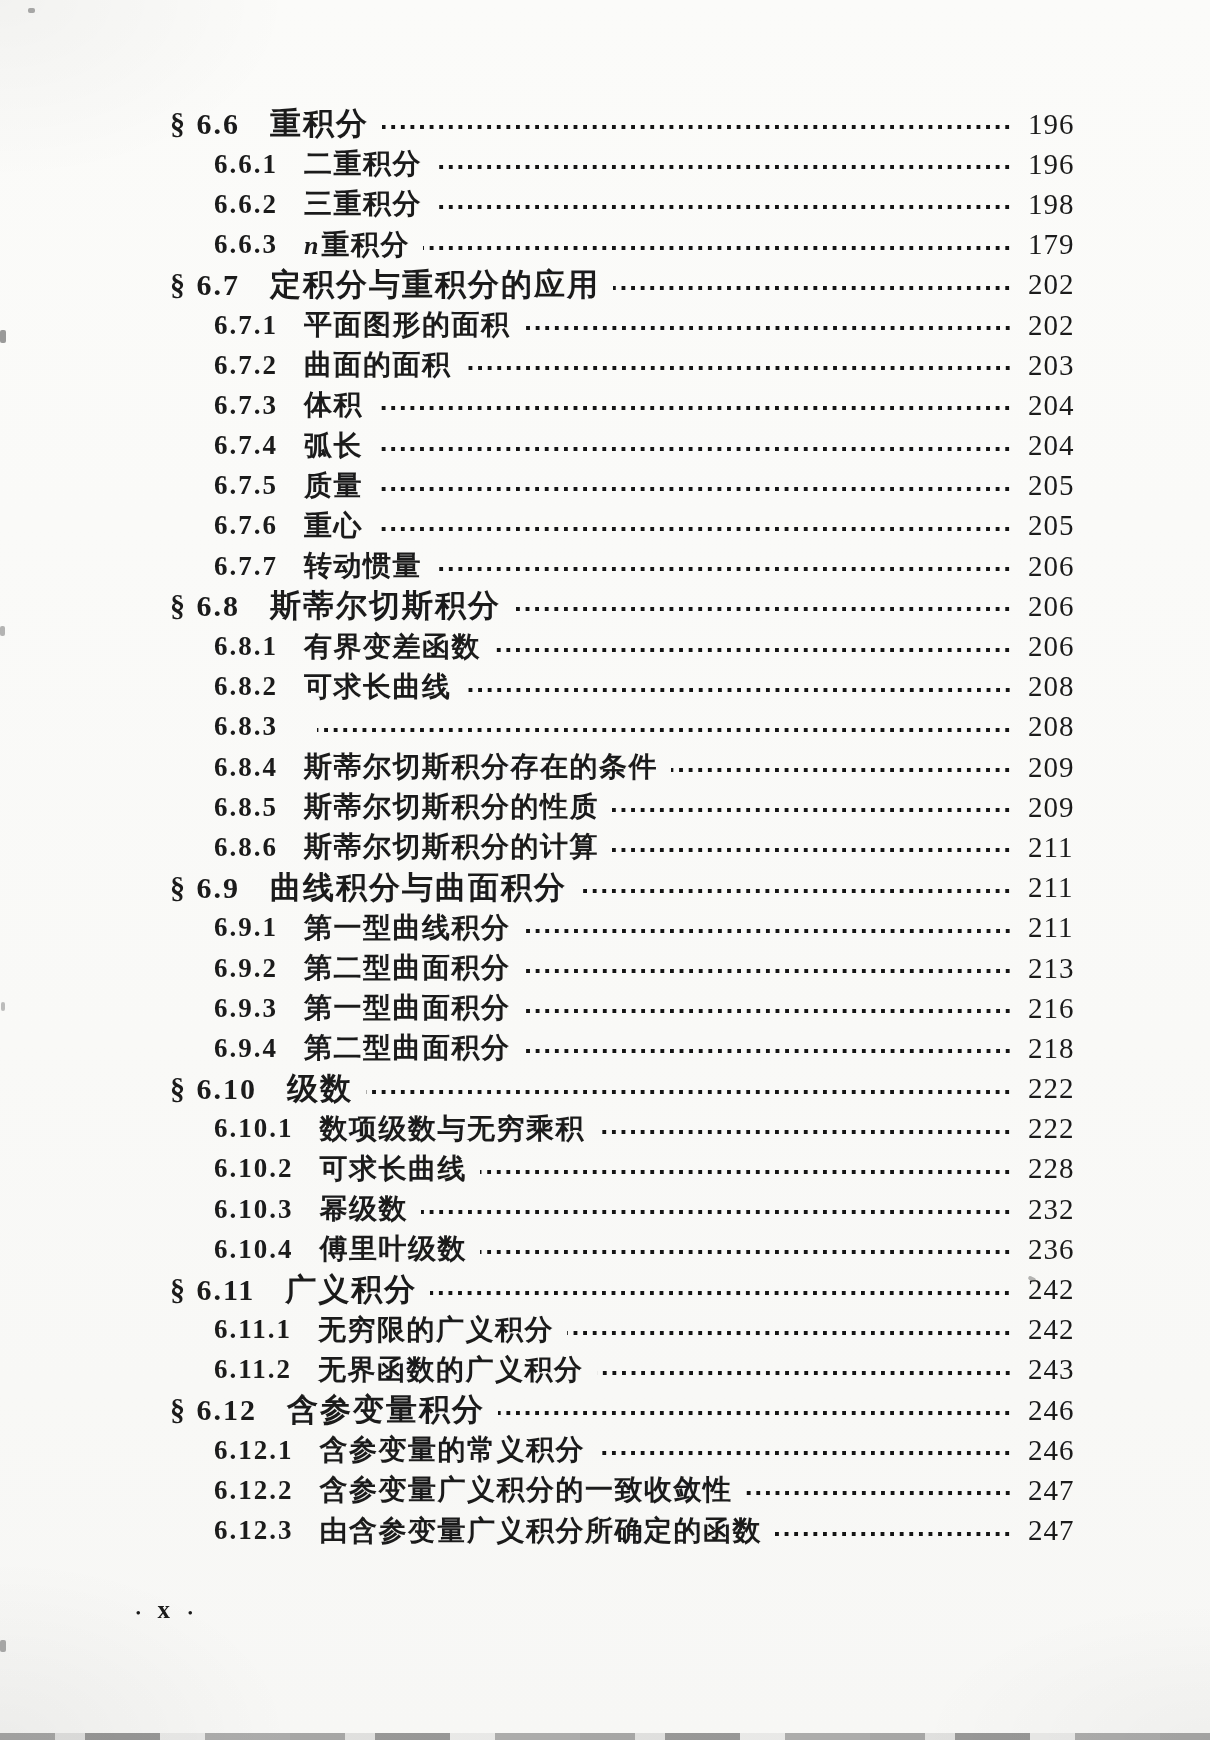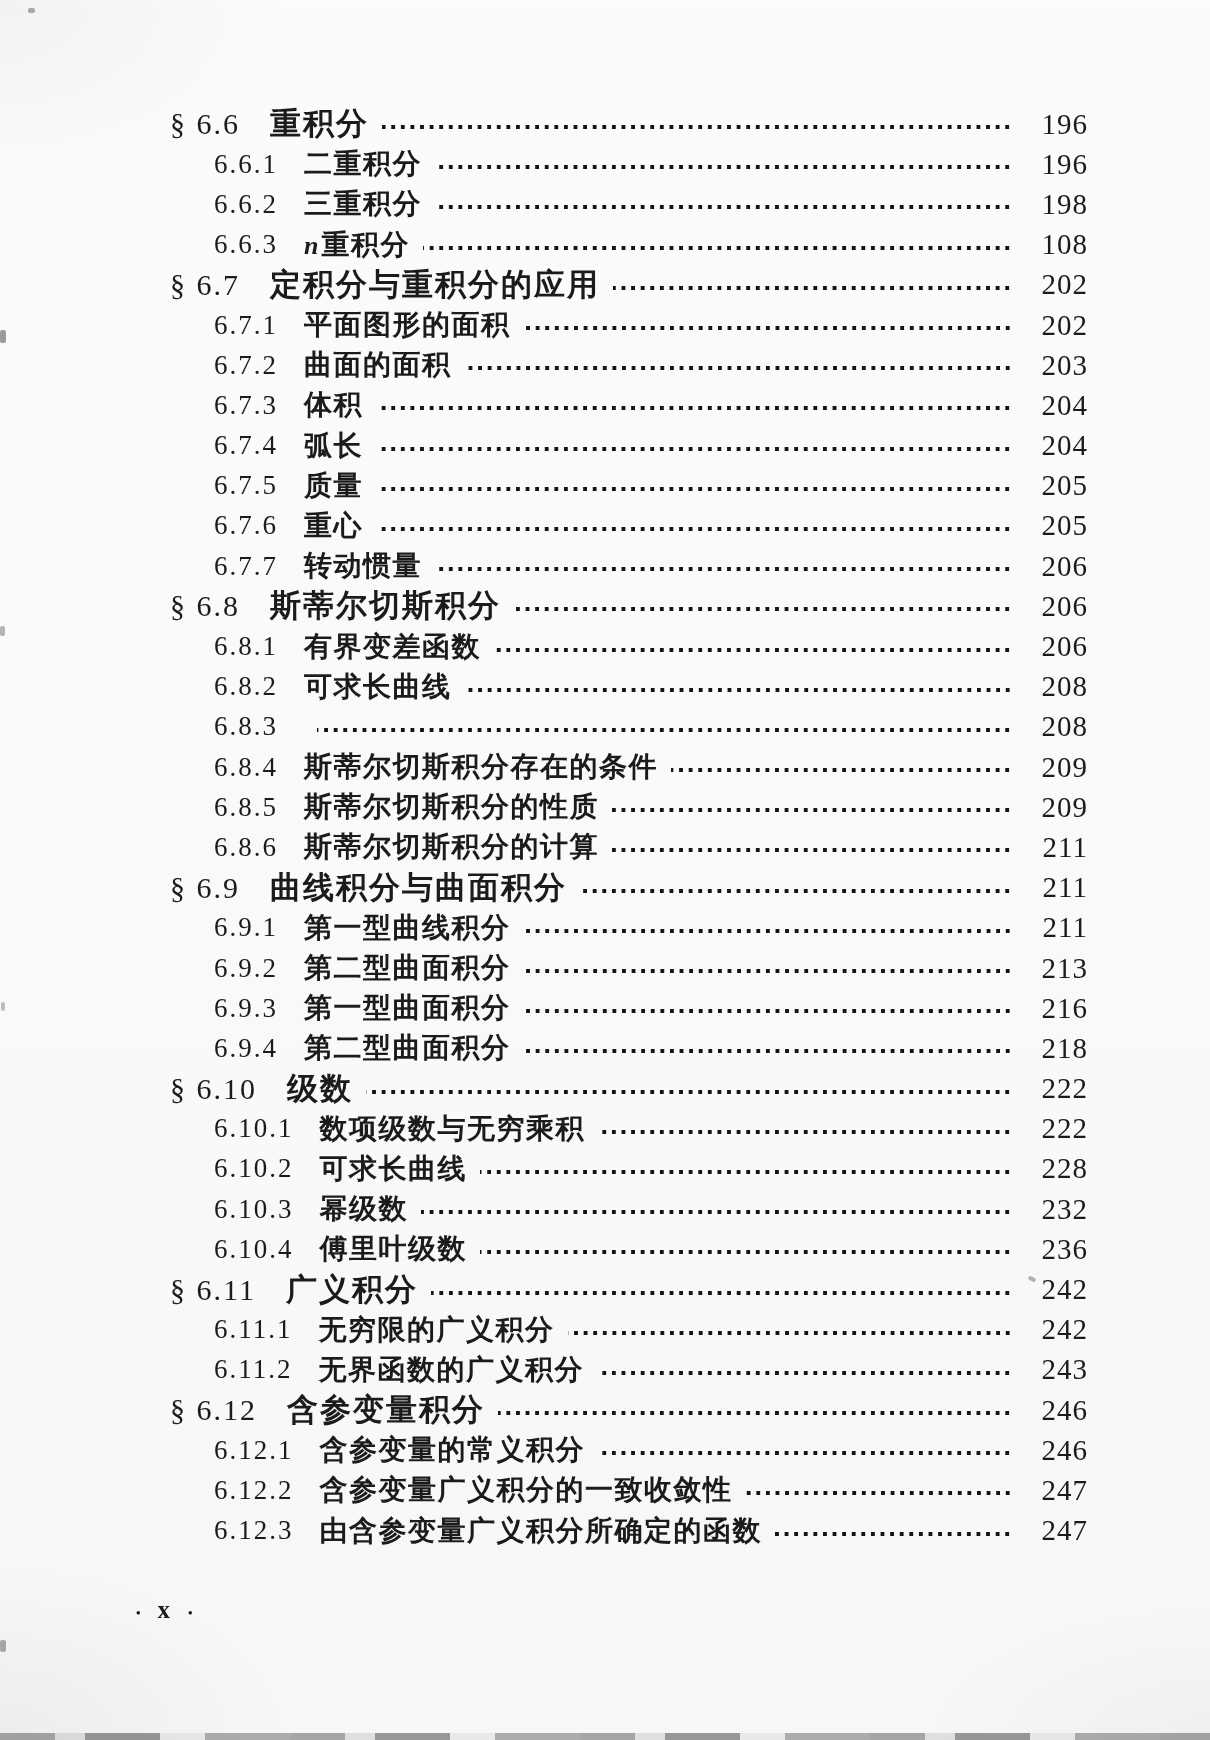--- a/index.html
+++ b/index.html
@@ -33,21 +33,21 @@
     right: 122px;
     top: 104px;
   }
   .toc-row {
     display: flex;
     align-items: center;
     height: 40.2px;
     white-space: nowrap;
   }
   .toc-row .num {
-    font-weight: normal;
+    font-weight: bold;
     font-size: 27px;
     letter-spacing: 2px;
     flex: 0 0 auto;
   }
   .toc-row .title {
     font-weight: bold;
     font-size: 28px;
     letter-spacing: 1.5px;
     flex: 0 0 auto;
     text-align: right;
@@ -71,21 +71,21 @@
     position: relative;
     top: 3px;
     background-image: radial-gradient(circle, #141414 0 2.2px, rgba(0,0,0,0) 2.3px);
     background-size: 9.6px 6px;
     background-repeat: repeat-x;
     background-position: right center;
     min-width: 20px;
   }
   .page-num {
     flex: 0 0 60px;
-    text-align: right;
+    text-align: left;
     font-size: 29px;
     letter-spacing: 1px;
   }
 
   .footer {
     position: absolute;
     left: 136px;
     top: 1598px;
     display: flex;
     align-items: center;
@@ -138,21 +138,21 @@
       <div class="toc-row level-2">
       <span class="num">6.6.2</span>
       <span class="title"><span class="title-text">三重积分</span></span>
       <span class="leader"></span>
       <span class="page-num">198</span>
     </div>
       <div class="toc-row level-2">
       <span class="num">6.6.3</span>
       <span class="title"><em>n</em><span class="title-text">重积分</span></span>
       <span class="leader"></span>
-      <span class="page-num">108</span>
+      <span class="page-num">179</span>
     </div>
       <div class="toc-row level-1">
       <span class="num">§ 6.7</span>
       <span class="title"><span class="title-text">定积分与重积分的应用</span></span>
       <span class="leader"></span>
       <span class="page-num">202</span>
     </div>
       <div class="toc-row level-2">
       <span class="num">6.7.1</span>
       <span class="title"><span class="title-text">平面图形的面积</span></span>

